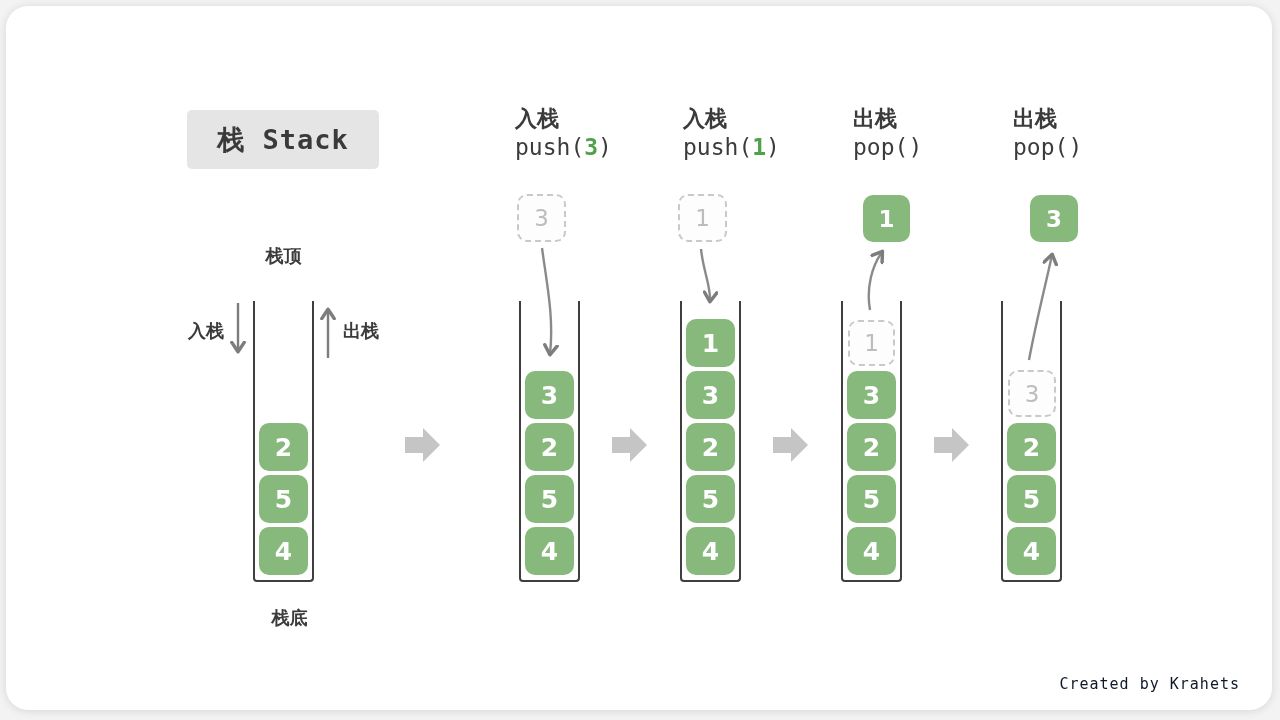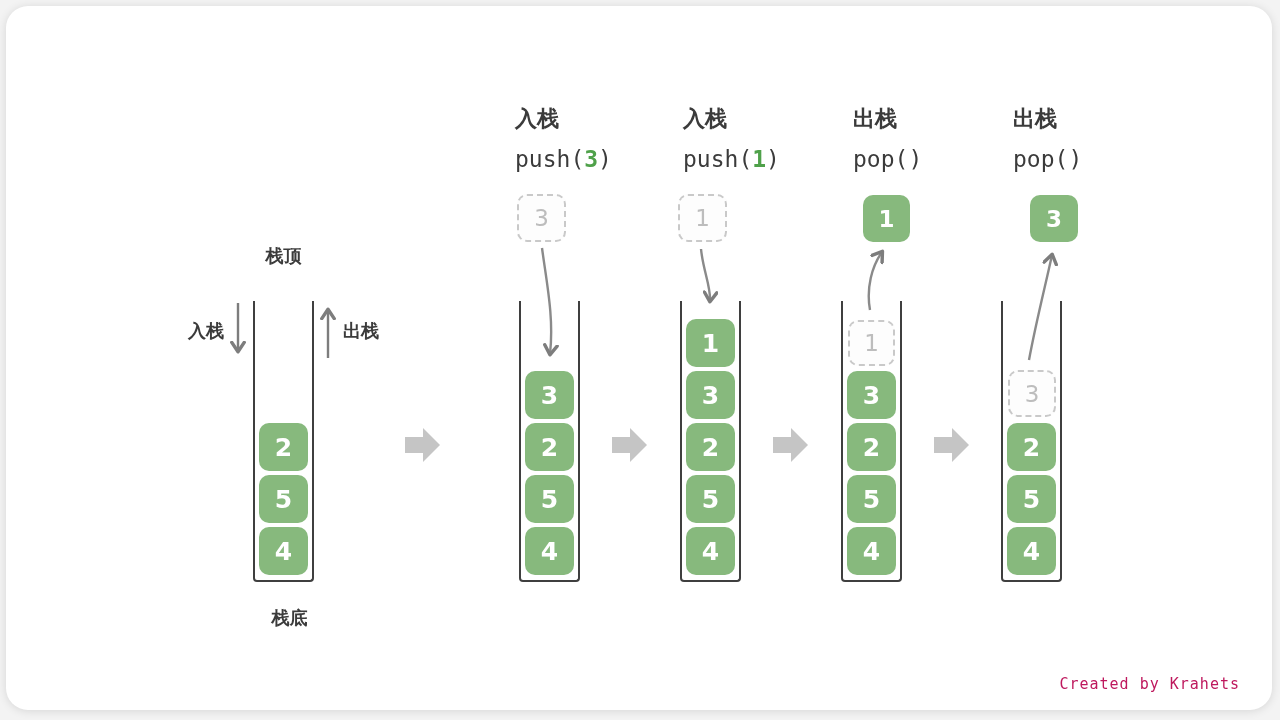--- a/index.html
+++ b/index.html
@@ -24,21 +24,21 @@
   }
 
   .lbl { position:absolute; font-weight:bold; font-size:18px; color:#3b3b3b; }
   .top-lbl    { left:243px; top:244px; width:81px; text-align:center; }
   .bottom-lbl { left:247px; top:606px; width:85px; text-align:center; }
   .push-lbl   { left:150px; top:319px; width:74px; text-align:right; }
   .pop-lbl    { left:343px; top:319px; }
 
   .step-head { position:absolute; top:104px; color:#3b3b3b; }
   .step-head .op   { font-size:22px; font-weight:bold; }
-  .step-head .code { margin-top:12px; font-family:"DejaVu Sans Mono", monospace;
+  .step-head .code { margin-top:0; font-family:"DejaVu Sans Mono", monospace;
                      font-size:23px; font-weight:500; }
   .step-head .arg  { color:#4fa14a; font-weight:bold; }
   .h-s1{left:515px} .h-s2{left:683px} .h-s3{left:853px} .h-s4{left:1013px}
 
   .well {
     position:absolute; top:301px; width:61px; height:281px;
     border:2px solid #3f3f3f; border-top:none;
     border-radius:0 0 4px 4px; box-sizing:border-box; background:transparent;
   }
   .w1{left:253px} .w2{left:519px} .w3{left:680px} .w4{left:841px} .w5{left:1001px}
@@ -67,29 +67,32 @@
     position:absolute; background:#87b97d; border-radius:10px;
     display:flex; align-items:center; justify-content:center;
     color:#ffffff; font-size:23px; font-weight:bold;
   }
   .fs-s3 { left:863px; top:195px; width:47px; height:47px; }
   .fs-s4 { left:1030px; top:195px; width:48px; height:47px; }
 
   .credit {
     position:absolute; left:1040px; top:675px; width:200px; text-align:right;
     font-family:"DejaVu Sans Mono", monospace; font-size:15px;
-    color:#be185d; letter-spacing:1px;
+    color:#0f172a; letter-spacing:1px;
   }
 </style>
 </head>
 <body>
 
 <div class="canvas">
   <div class="card"></div>
 
+  <div class="title-box">
+    <span>栈 Stack</span>
+  </div>
 
   <div class="lbl top-lbl">栈顶</div>
   <div class="lbl bottom-lbl">栈底</div>
   <div class="lbl push-lbl">入栈</div>
   <div class="lbl pop-lbl">出栈</div>
 
   <div class="step-head h-s1">
     <div class="op">入栈</div>
     <div class="code"><span>push(</span><span class="arg">3</span><span>)</span></div>
   </div>

